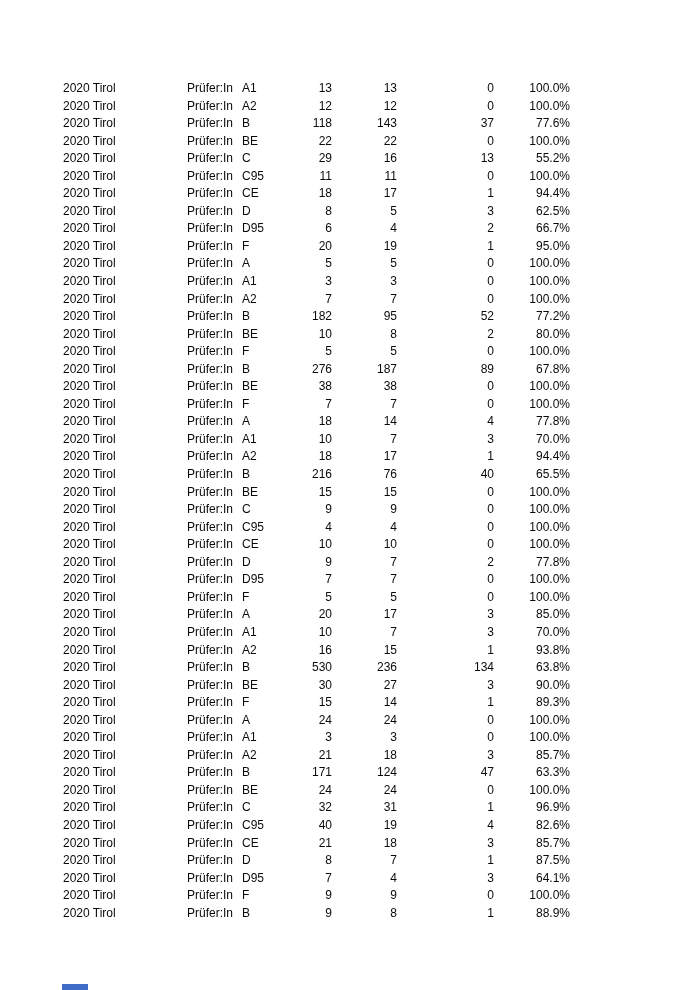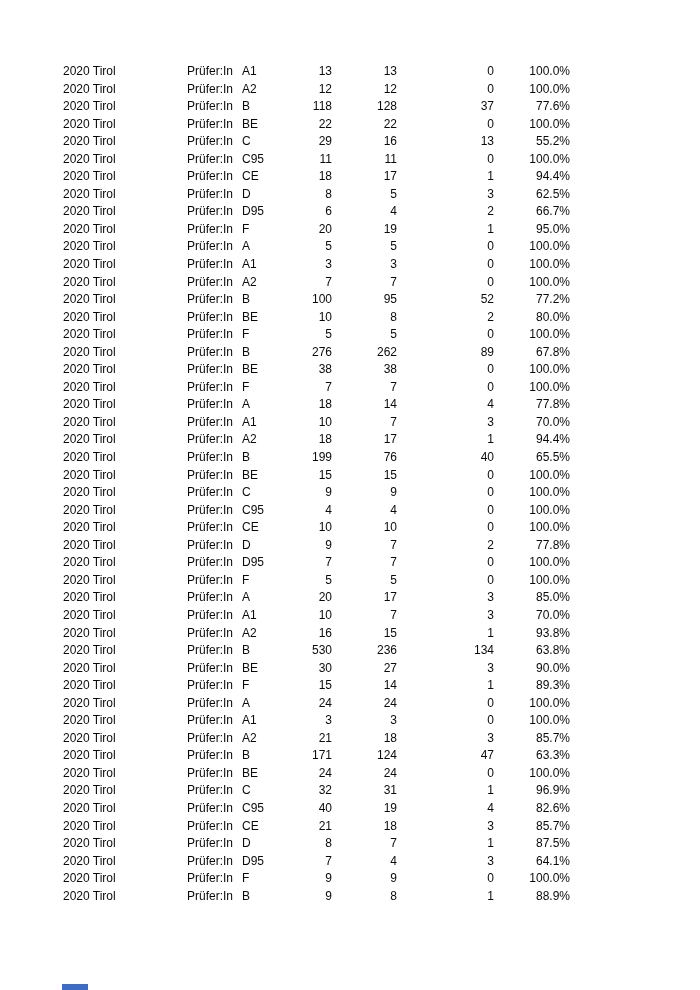--- a/index.html
+++ b/index.html
@@ -11,21 +11,21 @@
     position: relative;
     width: 700px;
     height: 990px;
     background: #ffffff;
     overflow: hidden;
     font-family: "Liberation Sans", "DejaVu Sans", sans-serif;
   }
   table.data-table {
     position: absolute;
     left: 63px;
-    top: 63px;
+    top: 80px;
     width: 507px;
     border-collapse: collapse;
     table-layout: fixed;
   }
   table.data-table td {
     padding: 0;
     font-size: 12px;
     line-height: 17.55px;
     height: 17.55px;
     color: #0a0a0a;
@@ -74,21 +74,21 @@
           <td class="ar">12</td>
           <td class="ar">12</td>
           <td class="ar">0</td>
           <td class="ar">100.0%</td>
         </tr>
         <tr>
           <td class="al">2020 Tirol</td>
           <td class="al">Prüfer:In</td>
           <td class="al">B</td>
           <td class="ar">118</td>
-          <td class="ar">128</td>
+          <td class="ar">143</td>
           <td class="ar">37</td>
           <td class="ar">77.6%</td>
         </tr>
         <tr>
           <td class="al">2020 Tirol</td>
           <td class="al">Prüfer:In</td>
           <td class="al">BE</td>
           <td class="ar">22</td>
           <td class="ar">22</td>
           <td class="ar">0</td>
@@ -172,21 +172,21 @@
           <td class="al">A2</td>
           <td class="ar">7</td>
           <td class="ar">7</td>
           <td class="ar">0</td>
           <td class="ar">100.0%</td>
         </tr>
         <tr>
           <td class="al">2020 Tirol</td>
           <td class="al">Prüfer:In</td>
           <td class="al">B</td>
-          <td class="ar">100</td>
+          <td class="ar">182</td>
           <td class="ar">95</td>
           <td class="ar">52</td>
           <td class="ar">77.2%</td>
         </tr>
         <tr>
           <td class="al">2020 Tirol</td>
           <td class="al">Prüfer:In</td>
           <td class="al">BE</td>
           <td class="ar">10</td>
           <td class="ar">8</td>
@@ -200,21 +200,21 @@
           <td class="ar">5</td>
           <td class="ar">5</td>
           <td class="ar">0</td>
           <td class="ar">100.0%</td>
         </tr>
         <tr>
           <td class="al">2020 Tirol</td>
           <td class="al">Prüfer:In</td>
           <td class="al">B</td>
           <td class="ar">276</td>
-          <td class="ar">262</td>
+          <td class="ar">187</td>
           <td class="ar">89</td>
           <td class="ar">67.8%</td>
         </tr>
         <tr>
           <td class="al">2020 Tirol</td>
           <td class="al">Prüfer:In</td>
           <td class="al">BE</td>
           <td class="ar">38</td>
           <td class="ar">38</td>
           <td class="ar">0</td>
@@ -253,21 +253,21 @@
           <td class="al">A2</td>
           <td class="ar">18</td>
           <td class="ar">17</td>
           <td class="ar">1</td>
           <td class="ar">94.4%</td>
         </tr>
         <tr>
           <td class="al">2020 Tirol</td>
           <td class="al">Prüfer:In</td>
           <td class="al">B</td>
-          <td class="ar">199</td>
+          <td class="ar">216</td>
           <td class="ar">76</td>
           <td class="ar">40</td>
           <td class="ar">65.5%</td>
         </tr>
         <tr>
           <td class="al">2020 Tirol</td>
           <td class="al">Prüfer:In</td>
           <td class="al">BE</td>
           <td class="ar">15</td>
           <td class="ar">15</td>

